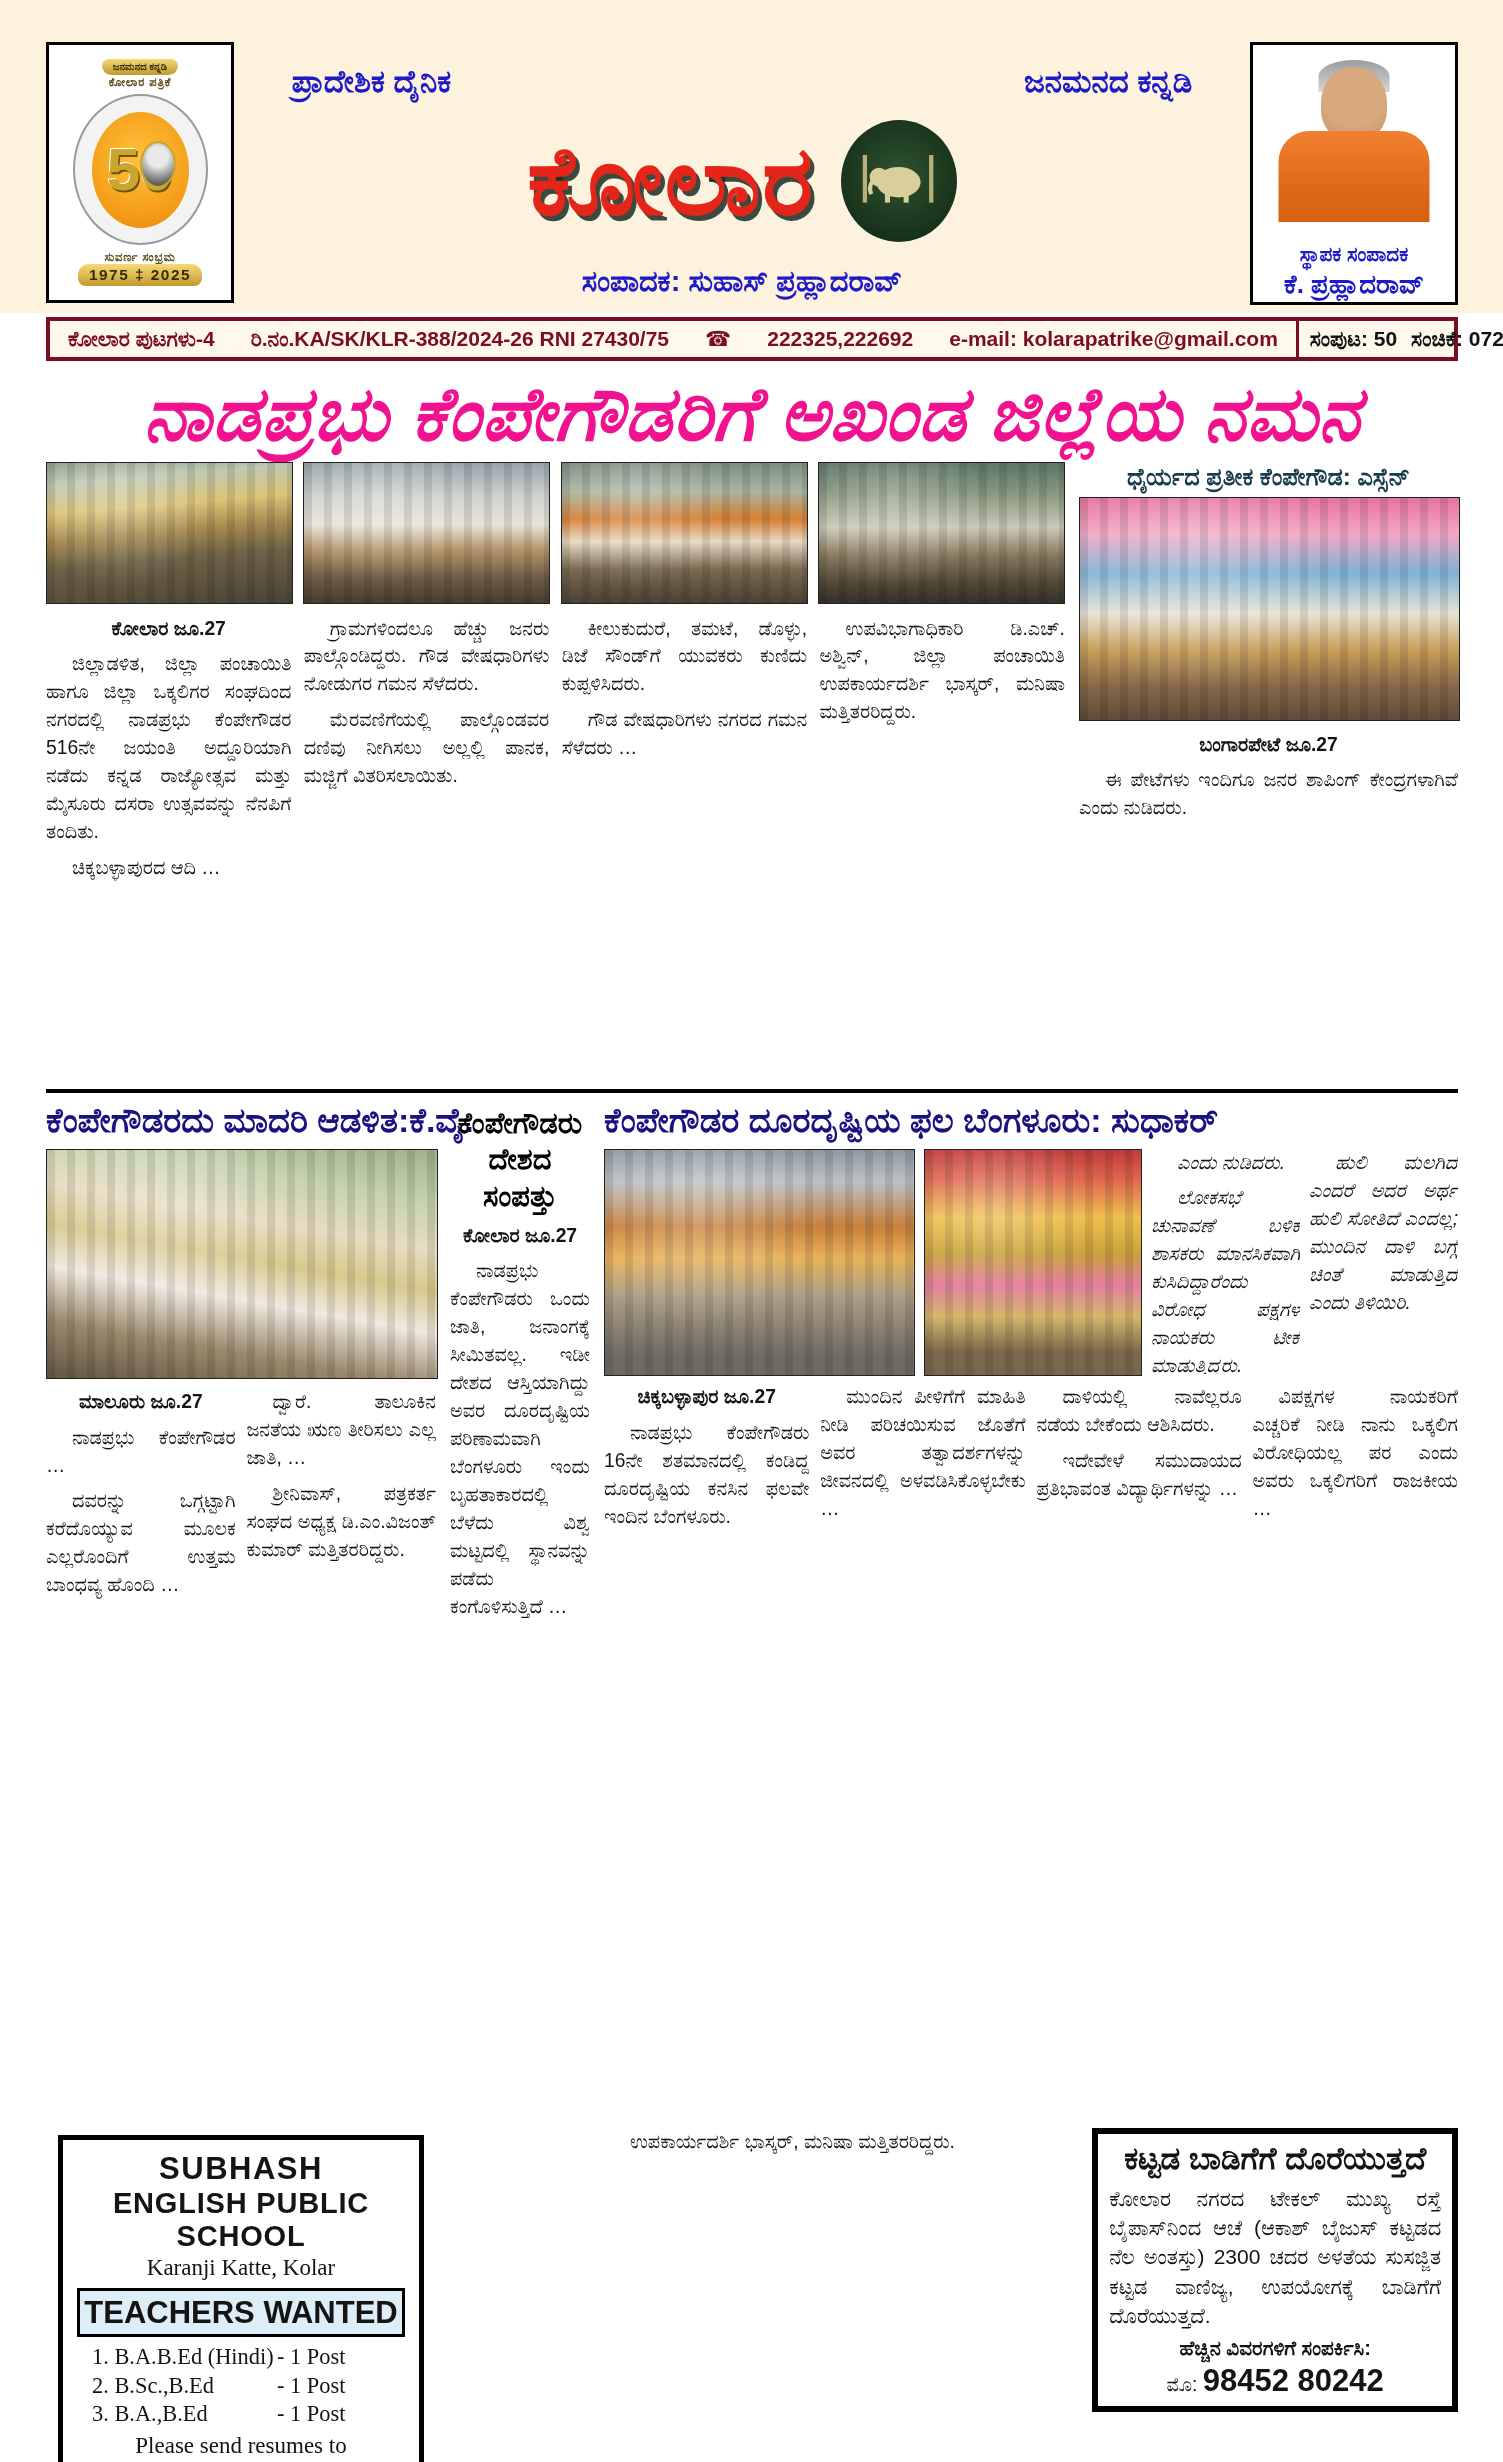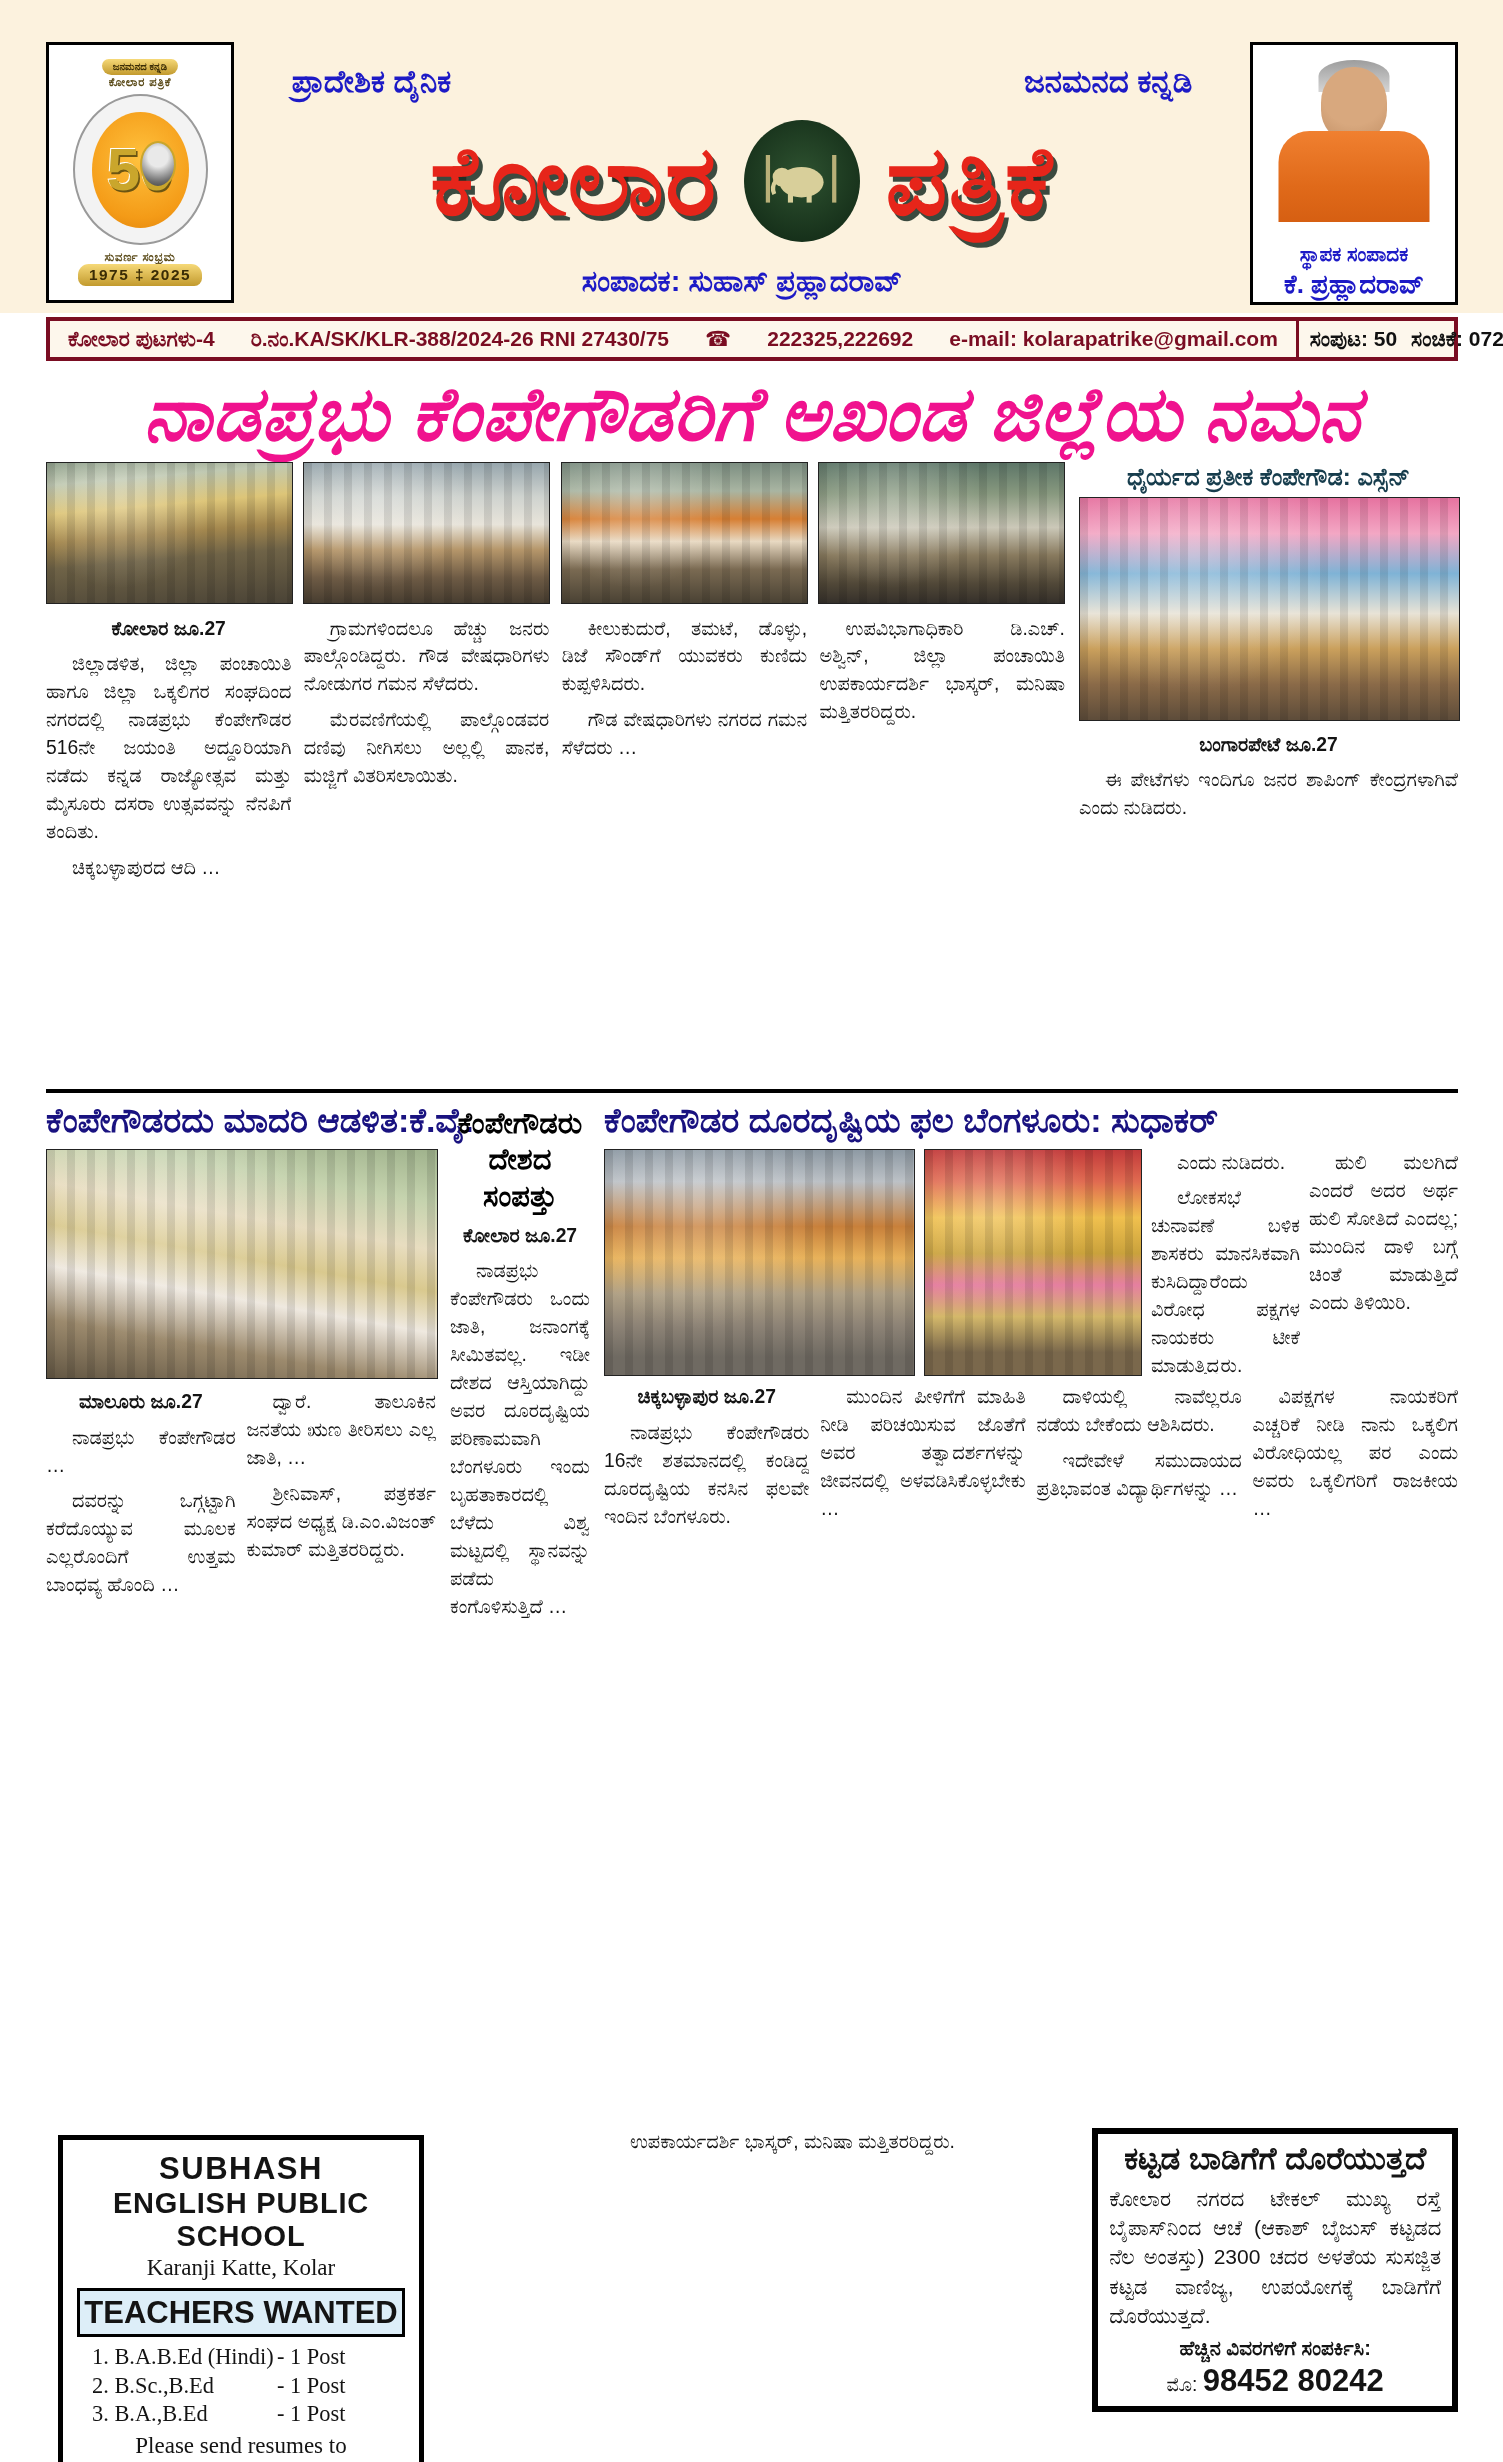--- a/index.html
+++ b/index.html
@@ -90,21 +90,21 @@
   .section2{display:flex;gap:14px;height:1312px;}
   .zoneA{width:390px;flex:none;}
   .zoneB{width:140px;flex:none;}
   .zoneC{flex:1;display:flex;flex-direction:column;}
   .headA,.headC{font-size:34px;font-weight:bold;color:#191280;line-height:1.1;margin:1.5px 0 9.3px 0;white-space:nowrap;}
   .headB{font-size:29px;font-weight:bold;color:#000;text-align:center;line-height:1.25;margin:4.6px 0 7.7px 0;}
   .zoneA .photo{width:100%;height:228px;}
   .a-cols{display:flex;gap:10.8px;margin-top:9.3px;height:733px;}
   .a-cols .col{flex:1;}
   .zoneB .col{height:1189px;}
-  .c-photo-row{display:flex;gap:9px;height:225px;}
+  .c-photo-row{display:flex;gap:9px;height:225px;font-style:italic;}
   .c-photo-row .photo.street{width:309px;flex:none;height:100%;}
   .c-photo-row .photo.statue{width:216px;flex:none;height:100%;}
   .c-photo-row .col{flex:1;height:100%;}
   .c-cols{display:flex;gap:10.8px;margin-top:9.3px;height:787px;}
   .c-cols .col{flex:1;}
   .c-bottom{display:flex;gap:10.8px;margin-top:7.7px;flex:1;}
   .c-bottom .col{flex:1;}
 
   
   .ad-subhash{width:338px;border:5.4px solid #000;margin:14px auto 0 auto;padding:10.8px 9.3px;text-align:center;
@@ -156,21 +156,20 @@
           <svg width="85" height="85" viewBox="0 0 100 100">
             <ellipse cx="50" cy="52" rx="26" ry="18" fill="#d8cf9a"></ellipse>
             <circle cx="27" cy="46" r="11" fill="#d8cf9a"></circle>
             <path d="M20 50 q-6 8 -2 16" stroke="#d8cf9a" stroke-width="5" fill="none"></path>
             <rect x="34" y="64" width="6" height="12" fill="#d8cf9a"></rect>
             <rect x="56" y="64" width="6" height="12" fill="#d8cf9a"></rect>
             <rect x="8" y="20" width="5" height="56" fill="#b9b078"></rect>
             <rect x="86" y="20" width="5" height="56" fill="#b9b078"></rect>
           </svg>
         </span>
-        <span class="title-word">ಪತ್ರಿಕೆ</span>
       </div>
       <div class="editor-line">ಸಂಪಾದಕ: ಸುಹಾಸ್ ಪ್ರಹ್ಲಾದರಾವ್</div>
     </div>
 
     <div class="founder-box">
       <div class="f-hair"></div>
       <div class="f-head"></div>
       <div class="f-body"></div>
       <div class="f-label">ಸ್ಥಾಪಕ ಸಂಪಾದಕ</div>
       <div class="f-name">ಕೆ. ಪ್ರಹ್ಲಾದರಾವ್</div>

